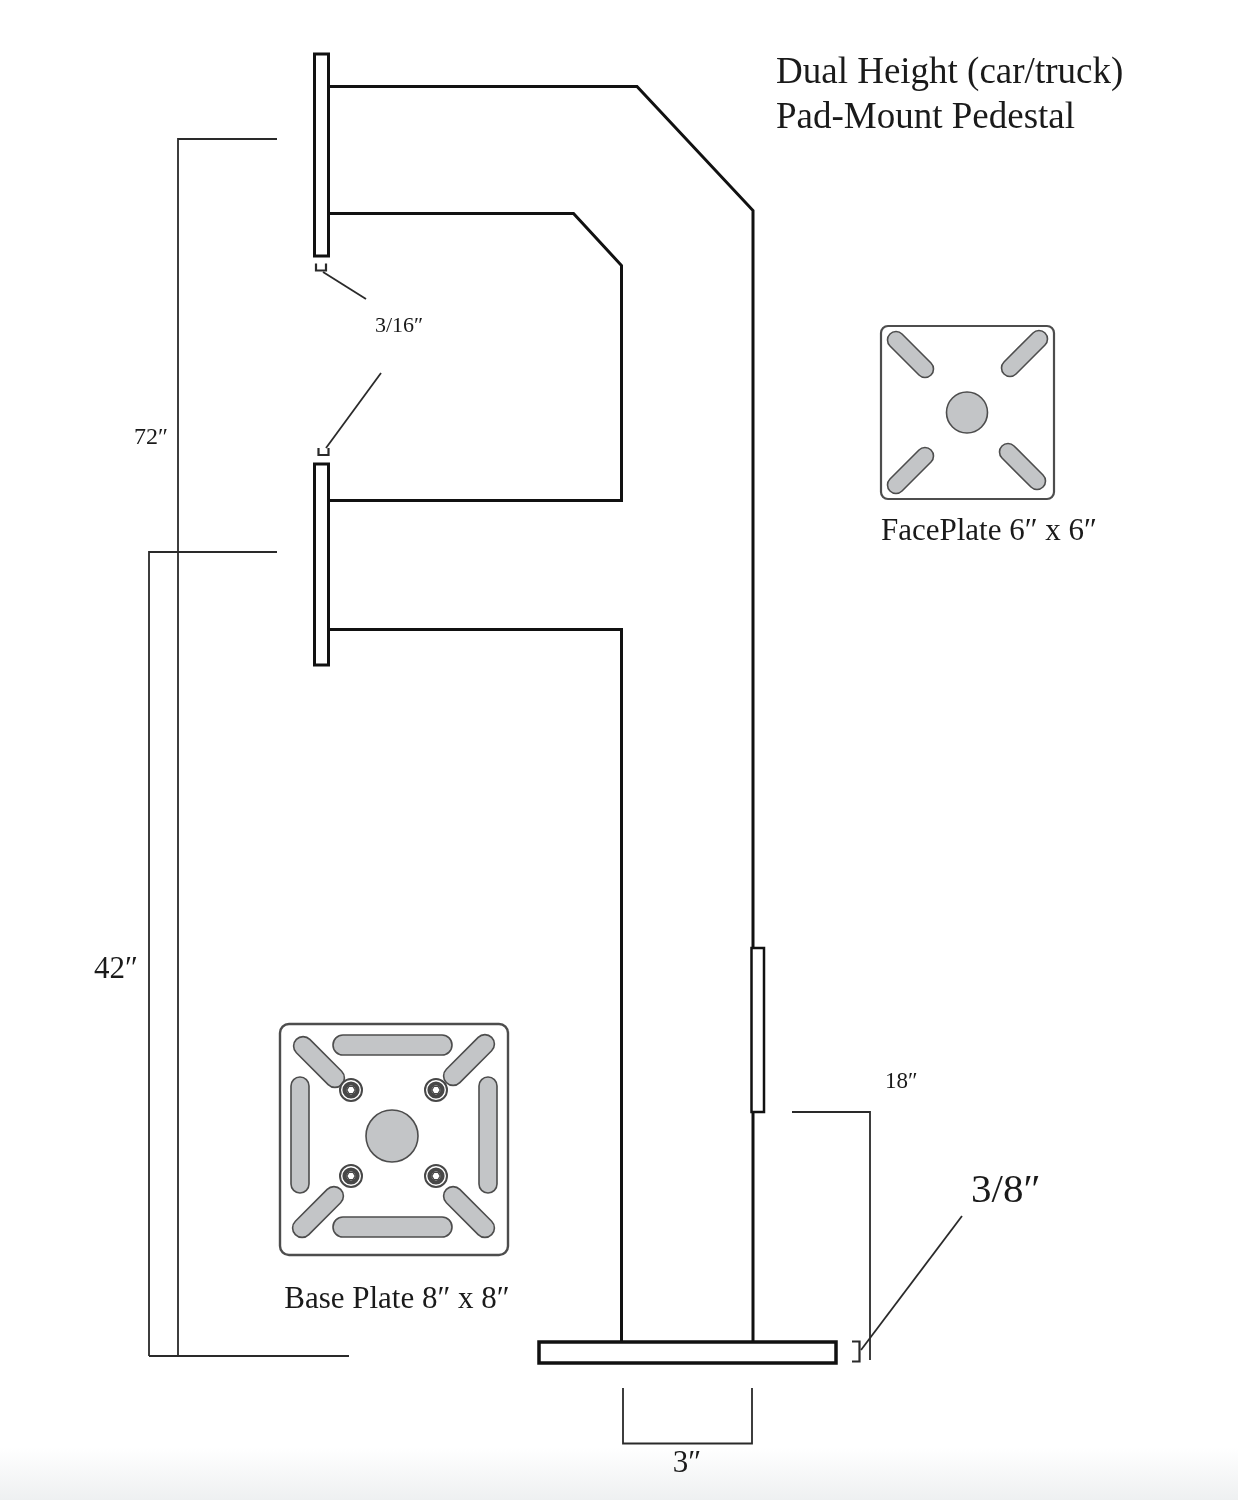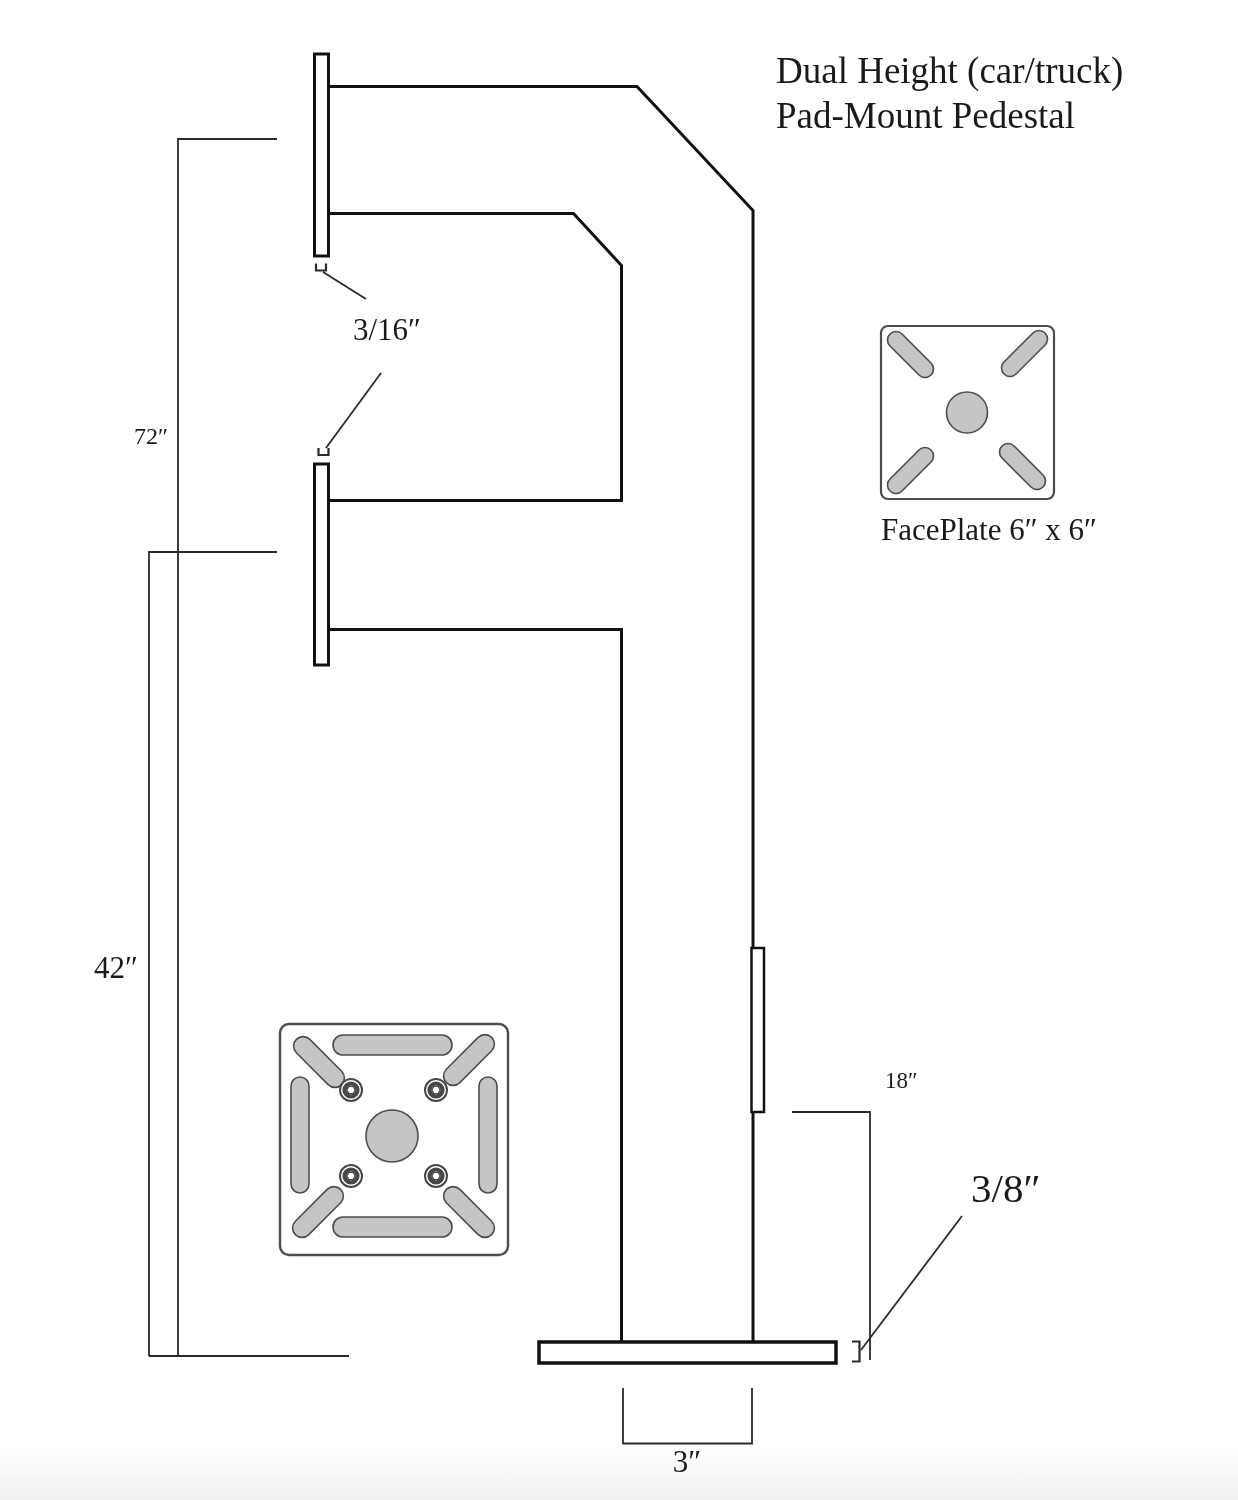--- a/index.html
+++ b/index.html
@@ -5,21 +5,21 @@
   html,body{margin:0;padding:0;background:#fff;}
   #page{
     position:relative;width:1238px;height:1500px;overflow:hidden;
     background:linear-gradient(180deg,#ffffff 0%,#ffffff 96.5%,#eef0f1 100%);
     font-family:Liberation Serif, serif;
     color:#1a1a1a;
   }
   #draw{position:absolute;left:0;top:0;width:1238px;height:1500px;}
   .lbl{position:absolute;white-space:nowrap;color:#1a1a1a;}
   .title{left:776px;top:48px;font-size:37px;line-height:45px;letter-spacing:0px;}
-  .lbl-316{left:353px;top:312px;font-size:31px;}
+  .lbl-316{left:375px;top:312px;font-size:22px;}
   .lbl-72{left:78px;top:423px;width:90px;text-align:right;font-size:24px;}
   .lbl-42{left:48px;top:922px;width:90px;text-align:right;font-size:31px;margin-top:28px;}
   .lbl-18{left:885px;top:1068px;font-size:23px;}
   .lbl-38{left:971px;top:1164px;font-size:41px;}
   .lbl-3{left:647px;top:1444px;width:80px;text-align:center;font-size:31px;}
   .lbl-faceplate{left:838px;top:512px;width:252px;text-align:center;font-size:31px;margin-left:25px;}
   .lbl-baseplate{left:266px;top:1280px;width:262px;text-align:center;font-size:31px;}
 </style>
 </head>
 <body>
@@ -120,14 +120,15 @@
   </div>
 
   <div class="lbl lbl-316">3/16″</div>
   <div class="lbl lbl-72">72″</div>
   <div class="lbl lbl-42">42″</div>
   <div class="lbl lbl-18">18″</div>
   <div class="lbl lbl-38">3/8″</div>
   <div class="lbl lbl-3">3″</div>
 
   <div class="lbl lbl-faceplate">FacePlate 6″ x 6″</div>
+  <div class="lbl lbl-baseplate">Base Plate 8″ x 8″</div>
 
 </div>
 
 </body></html>

